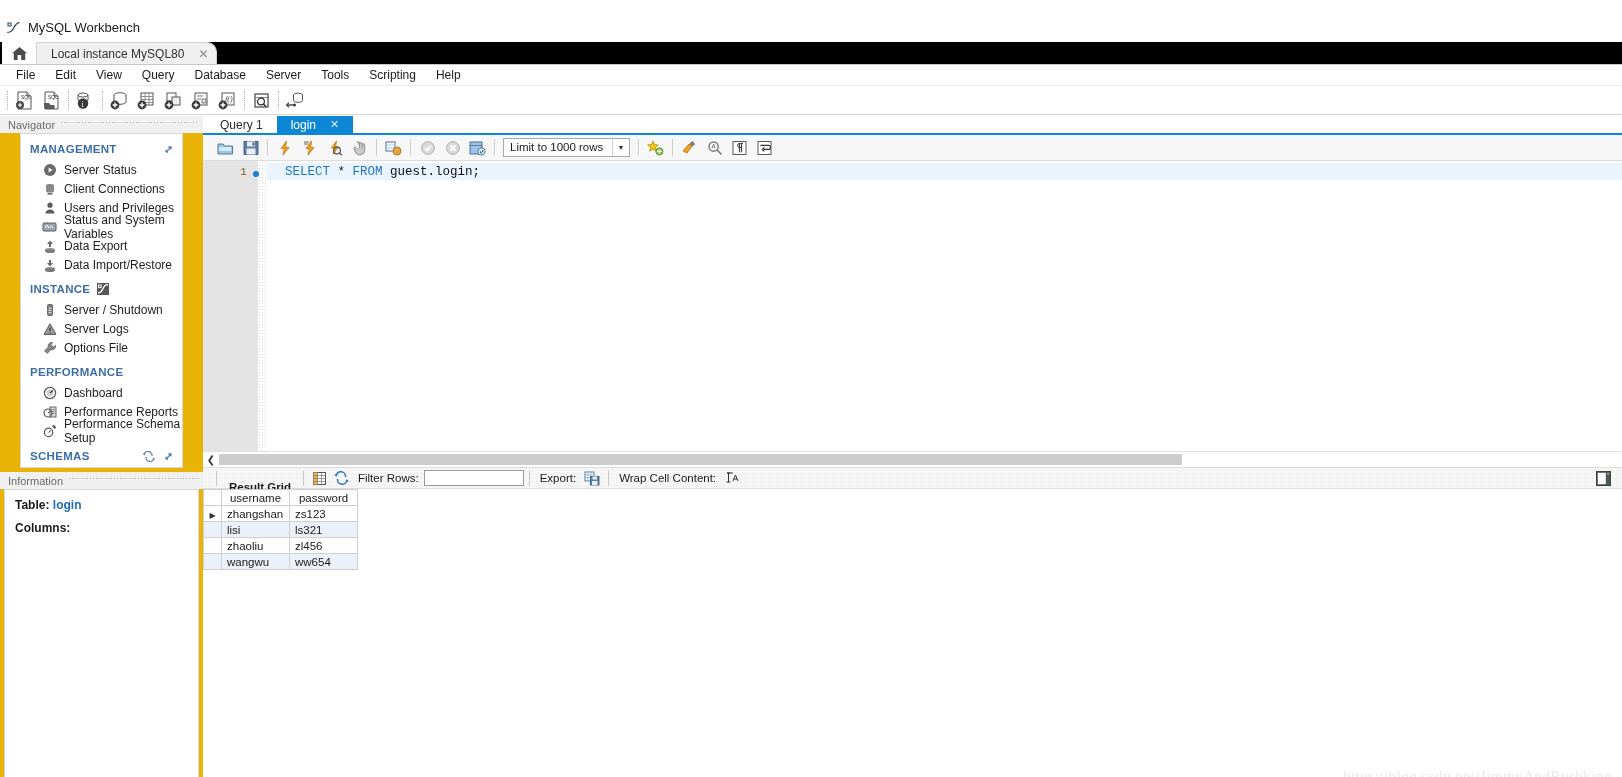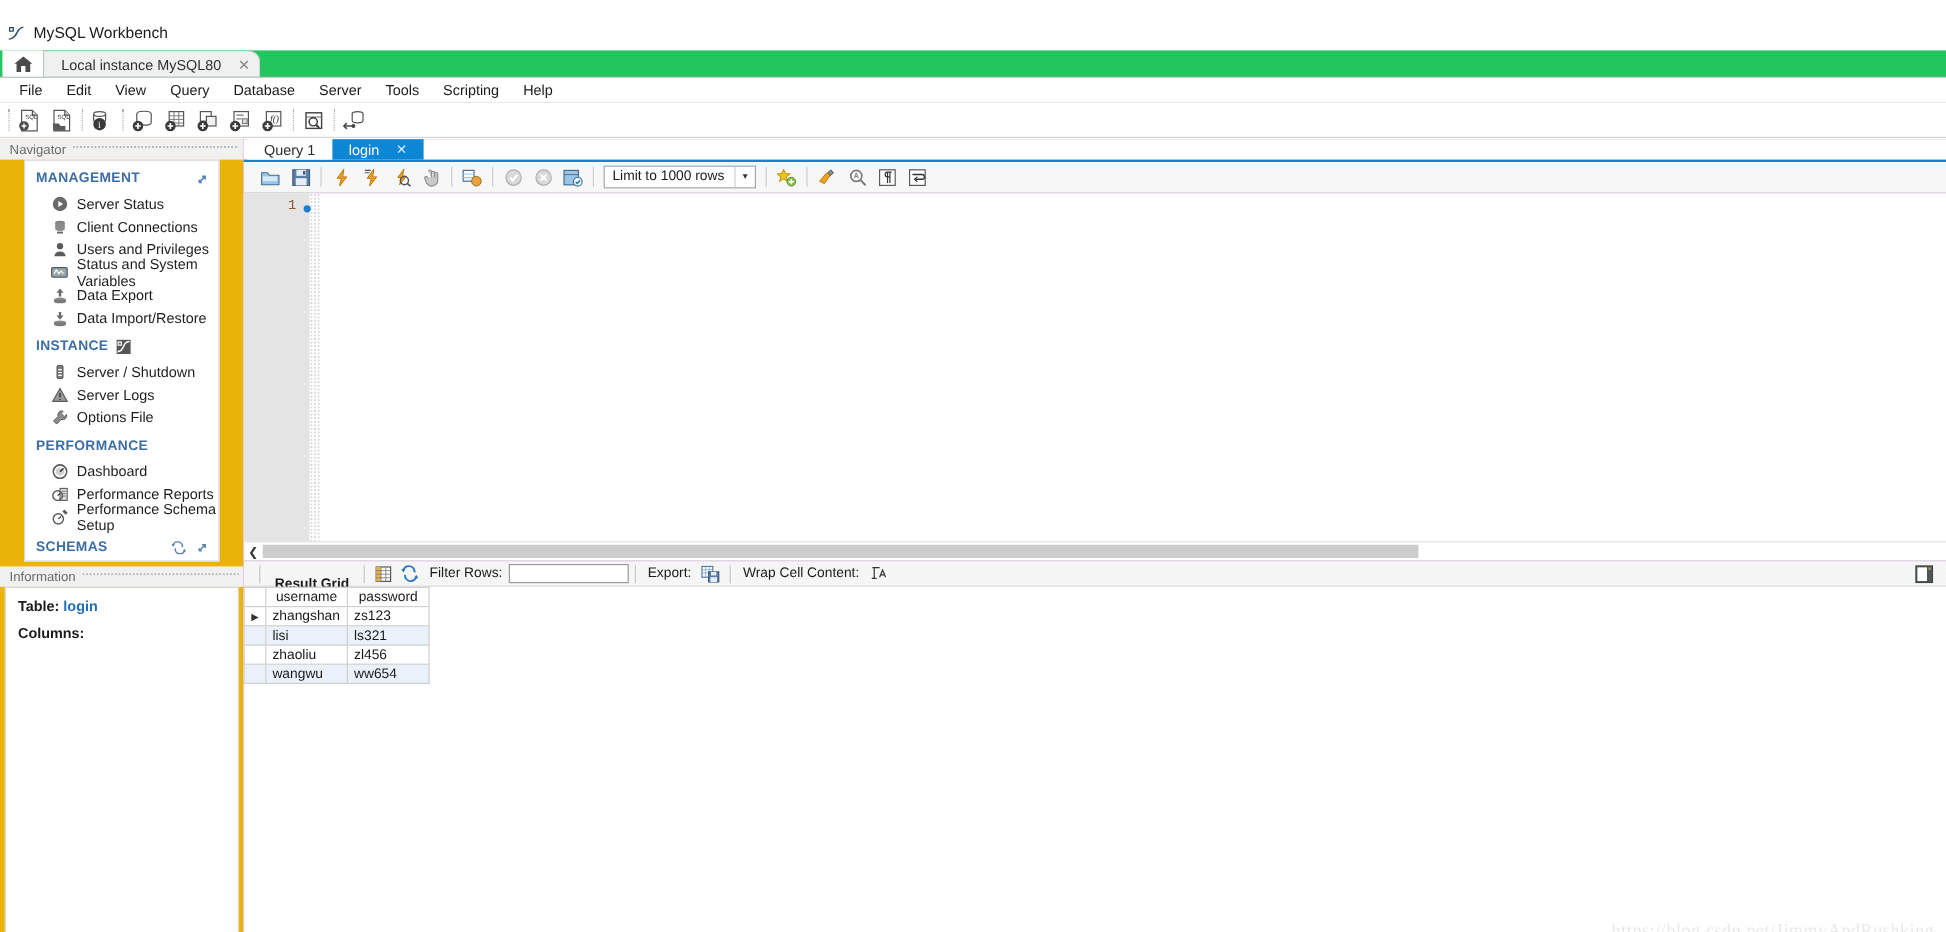--- a/index.html
+++ b/index.html
@@ -22,21 +22,21 @@
   .app-logo {
     width: 15px; height: 15px; margin-right: 7px;
     position: relative; flex: none;
   }
   .app-logo svg { display: block; }
   .title-text { font-size: 13px; color: #1a1a1a; }
 
   
   .tabstrip {
     height: 23px; display: flex; align-items: flex-end;
-    background: #22c55e;
+    background: #000000;
     border-bottom: 1px solid #c8c8c8;
     padding-left: 2px;
   }
   .home-btn {
     width: 34px; height: 22px; display: flex;
     align-items: center; justify-content: center;
     background: #ffffff;
   }
   .conn-tab {
     height: 22px; min-width: 140px; display: flex; align-items: center;
@@ -141,21 +141,20 @@
     display: flex; align-items: center; padding: 0 14px;
     font-size: 12px; color: #2a2a2a; background: #fff;
   }
   .qtab.active { background: #0d86d6; color: #fff; }
   .qtab .x { margin-left: 14px; font-size: 11px; opacity: .85; }
 
   .qtoolbar {
     height: 26px; display: flex; align-items: center;
     background: #f7f7f7; border-bottom: 1px solid #dcdcdc;
     padding-left: 10px;
-    text-align: center;
   }
   .qtb {
     width: 25px; height: 22px; display: flex;
     align-items: center; justify-content: center;
   }
   .qsep {
     width: 0; height: 17px; margin: 0 4px; border-left: 1px solid #cfcfcf;
   }
   .limit-wrap {
     display: flex; align-items: center; height: 19px;
@@ -706,20 +705,23 @@
               <path d="M7.4 7.4 L5.2 9.4 L7.4 11.4" fill="none" stroke="#333" stroke-width="1.1"></path>
             </svg>
         </div>
       </div>
 
       <div class="editor-wrap">
         <div class="gutter"></div>
         <div class="gutter-marks"></div>
         <div class="line-no">1</div>
         <div class="line-dot"></div>
+        <div class="code-line">
+          <span class="kw">SELECT</span><span>&nbsp;</span><span class="op">*</span><span>&nbsp;</span><span class="kw">FROM</span><span>&nbsp;</span><span class="idn">guest.login;</span>
+        </div>
       </div>
 
       <div class="split-row">
         <div class="collapse-left">❮</div>
         <div class="hscroll-track">
           <div class="hscroll-thumb"></div>
         </div>
       </div>
 
       <div class="res-toolbar">

